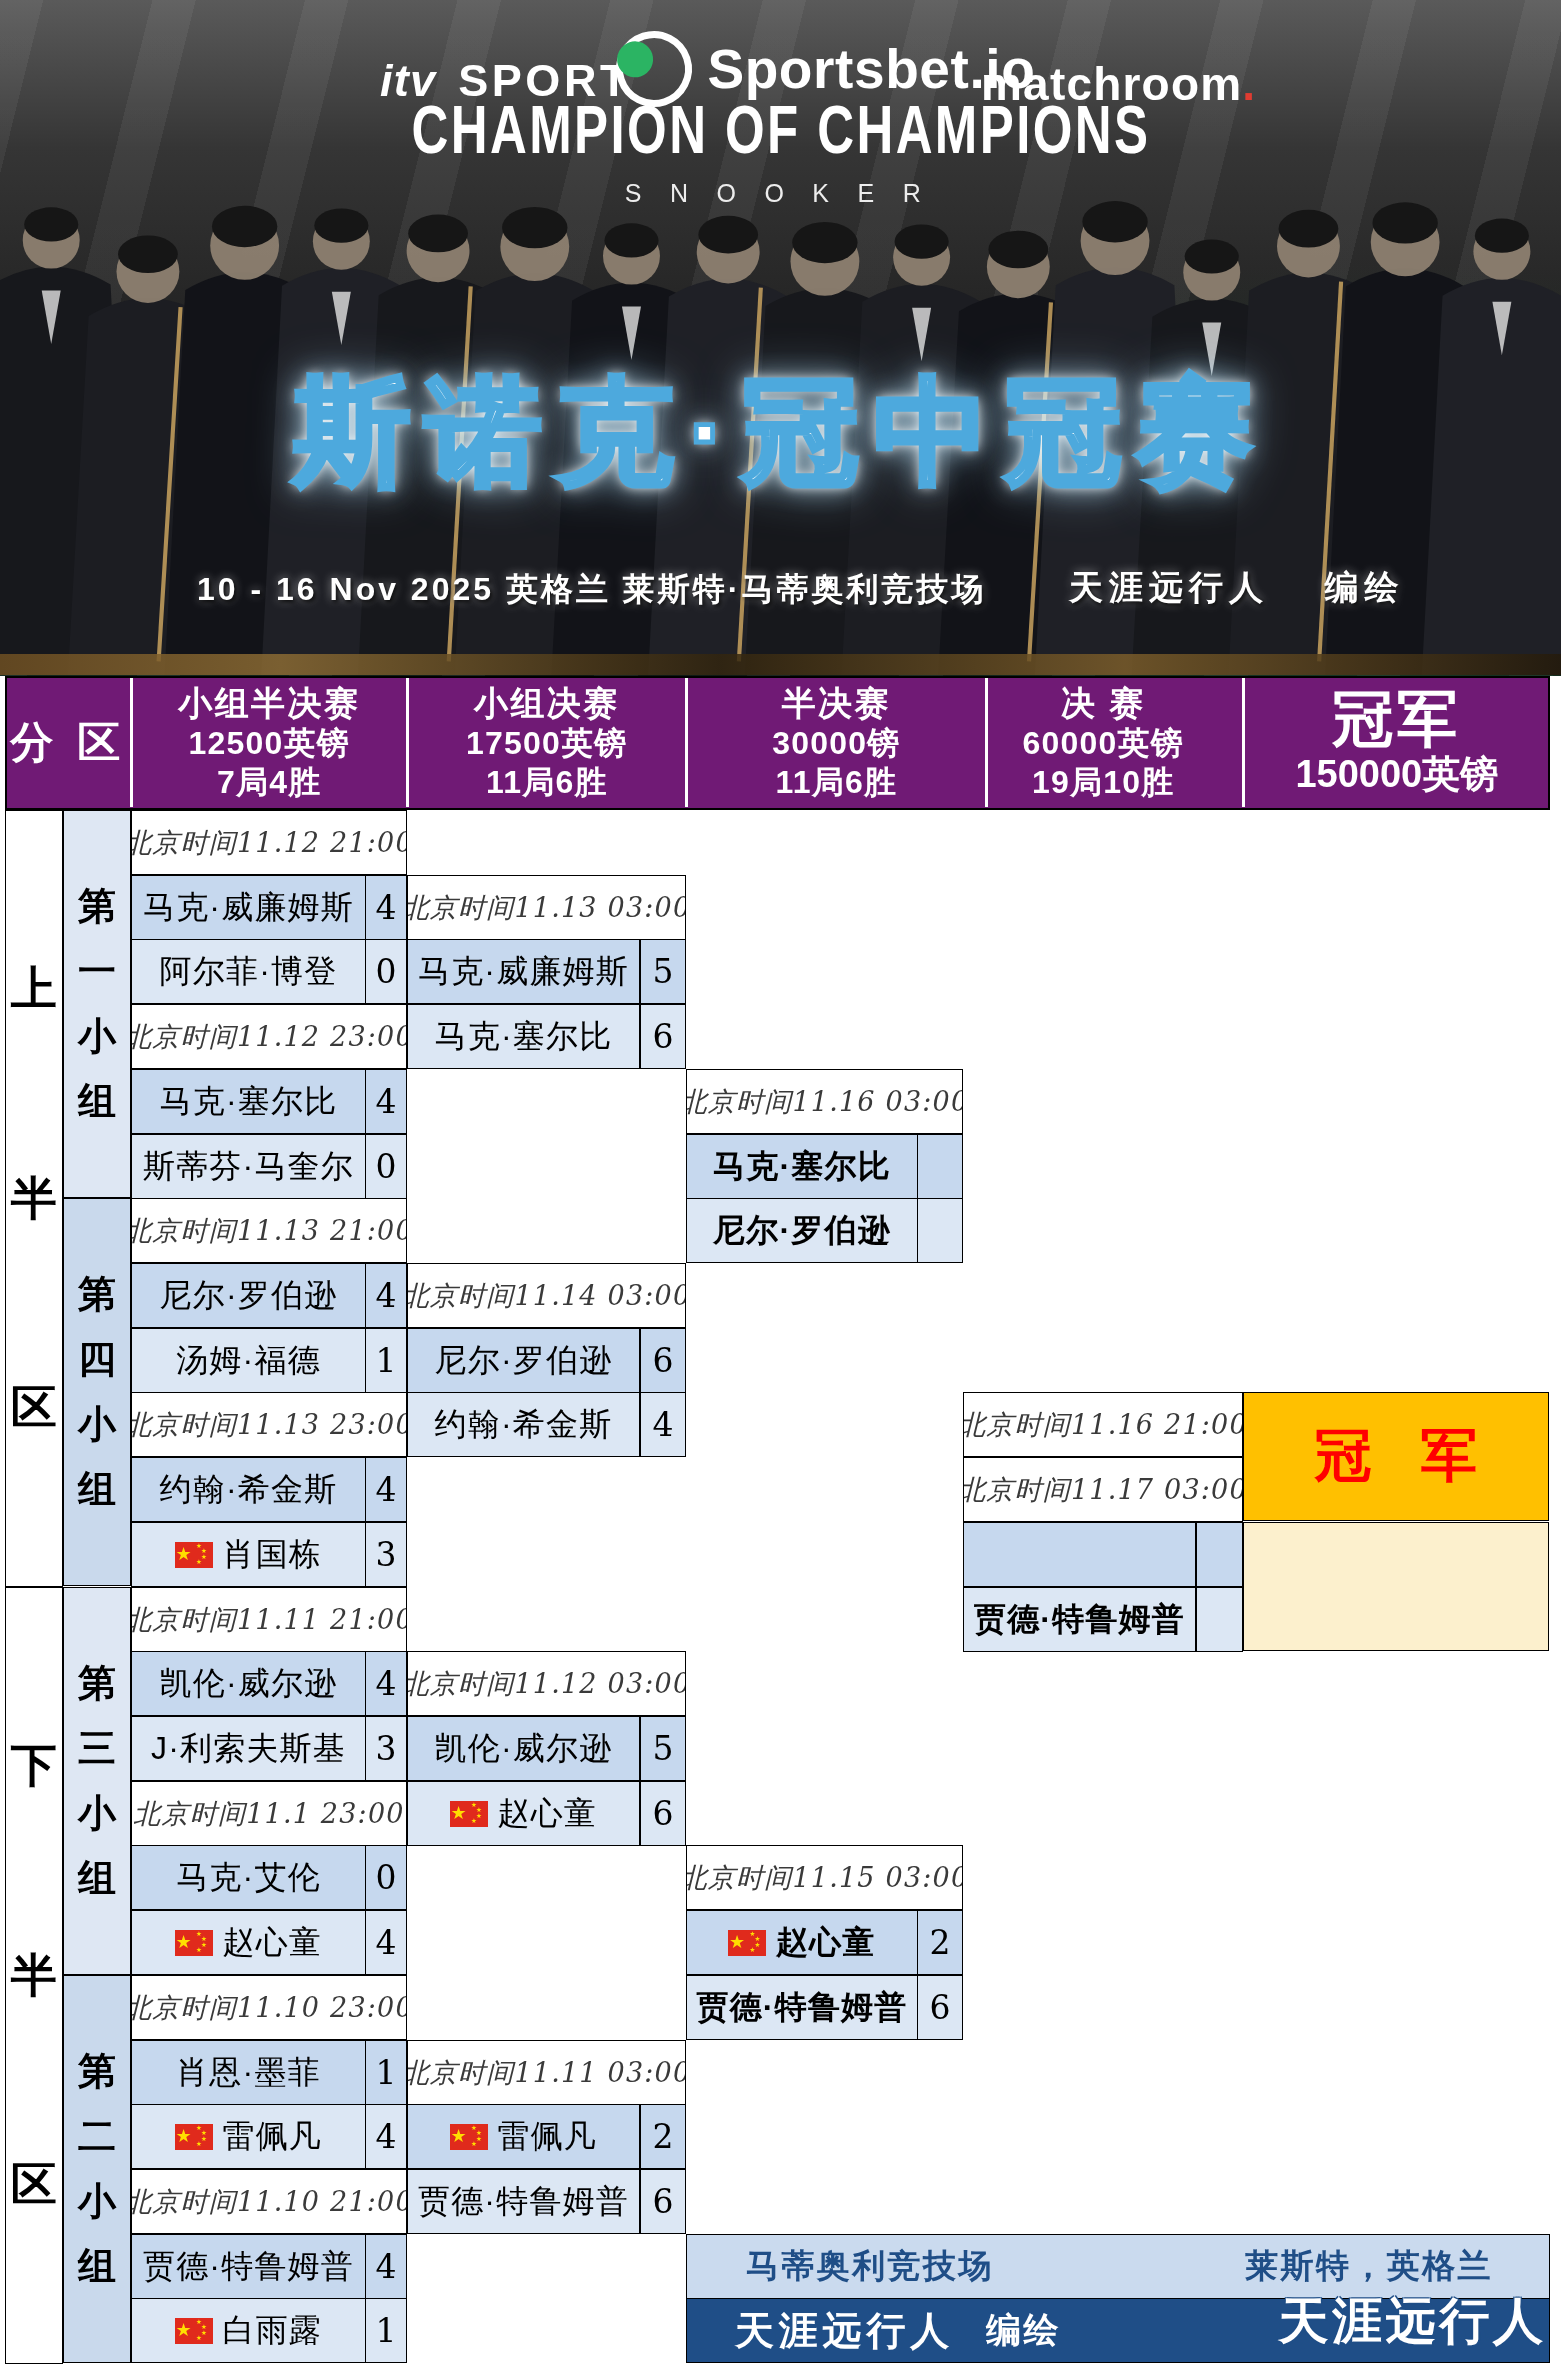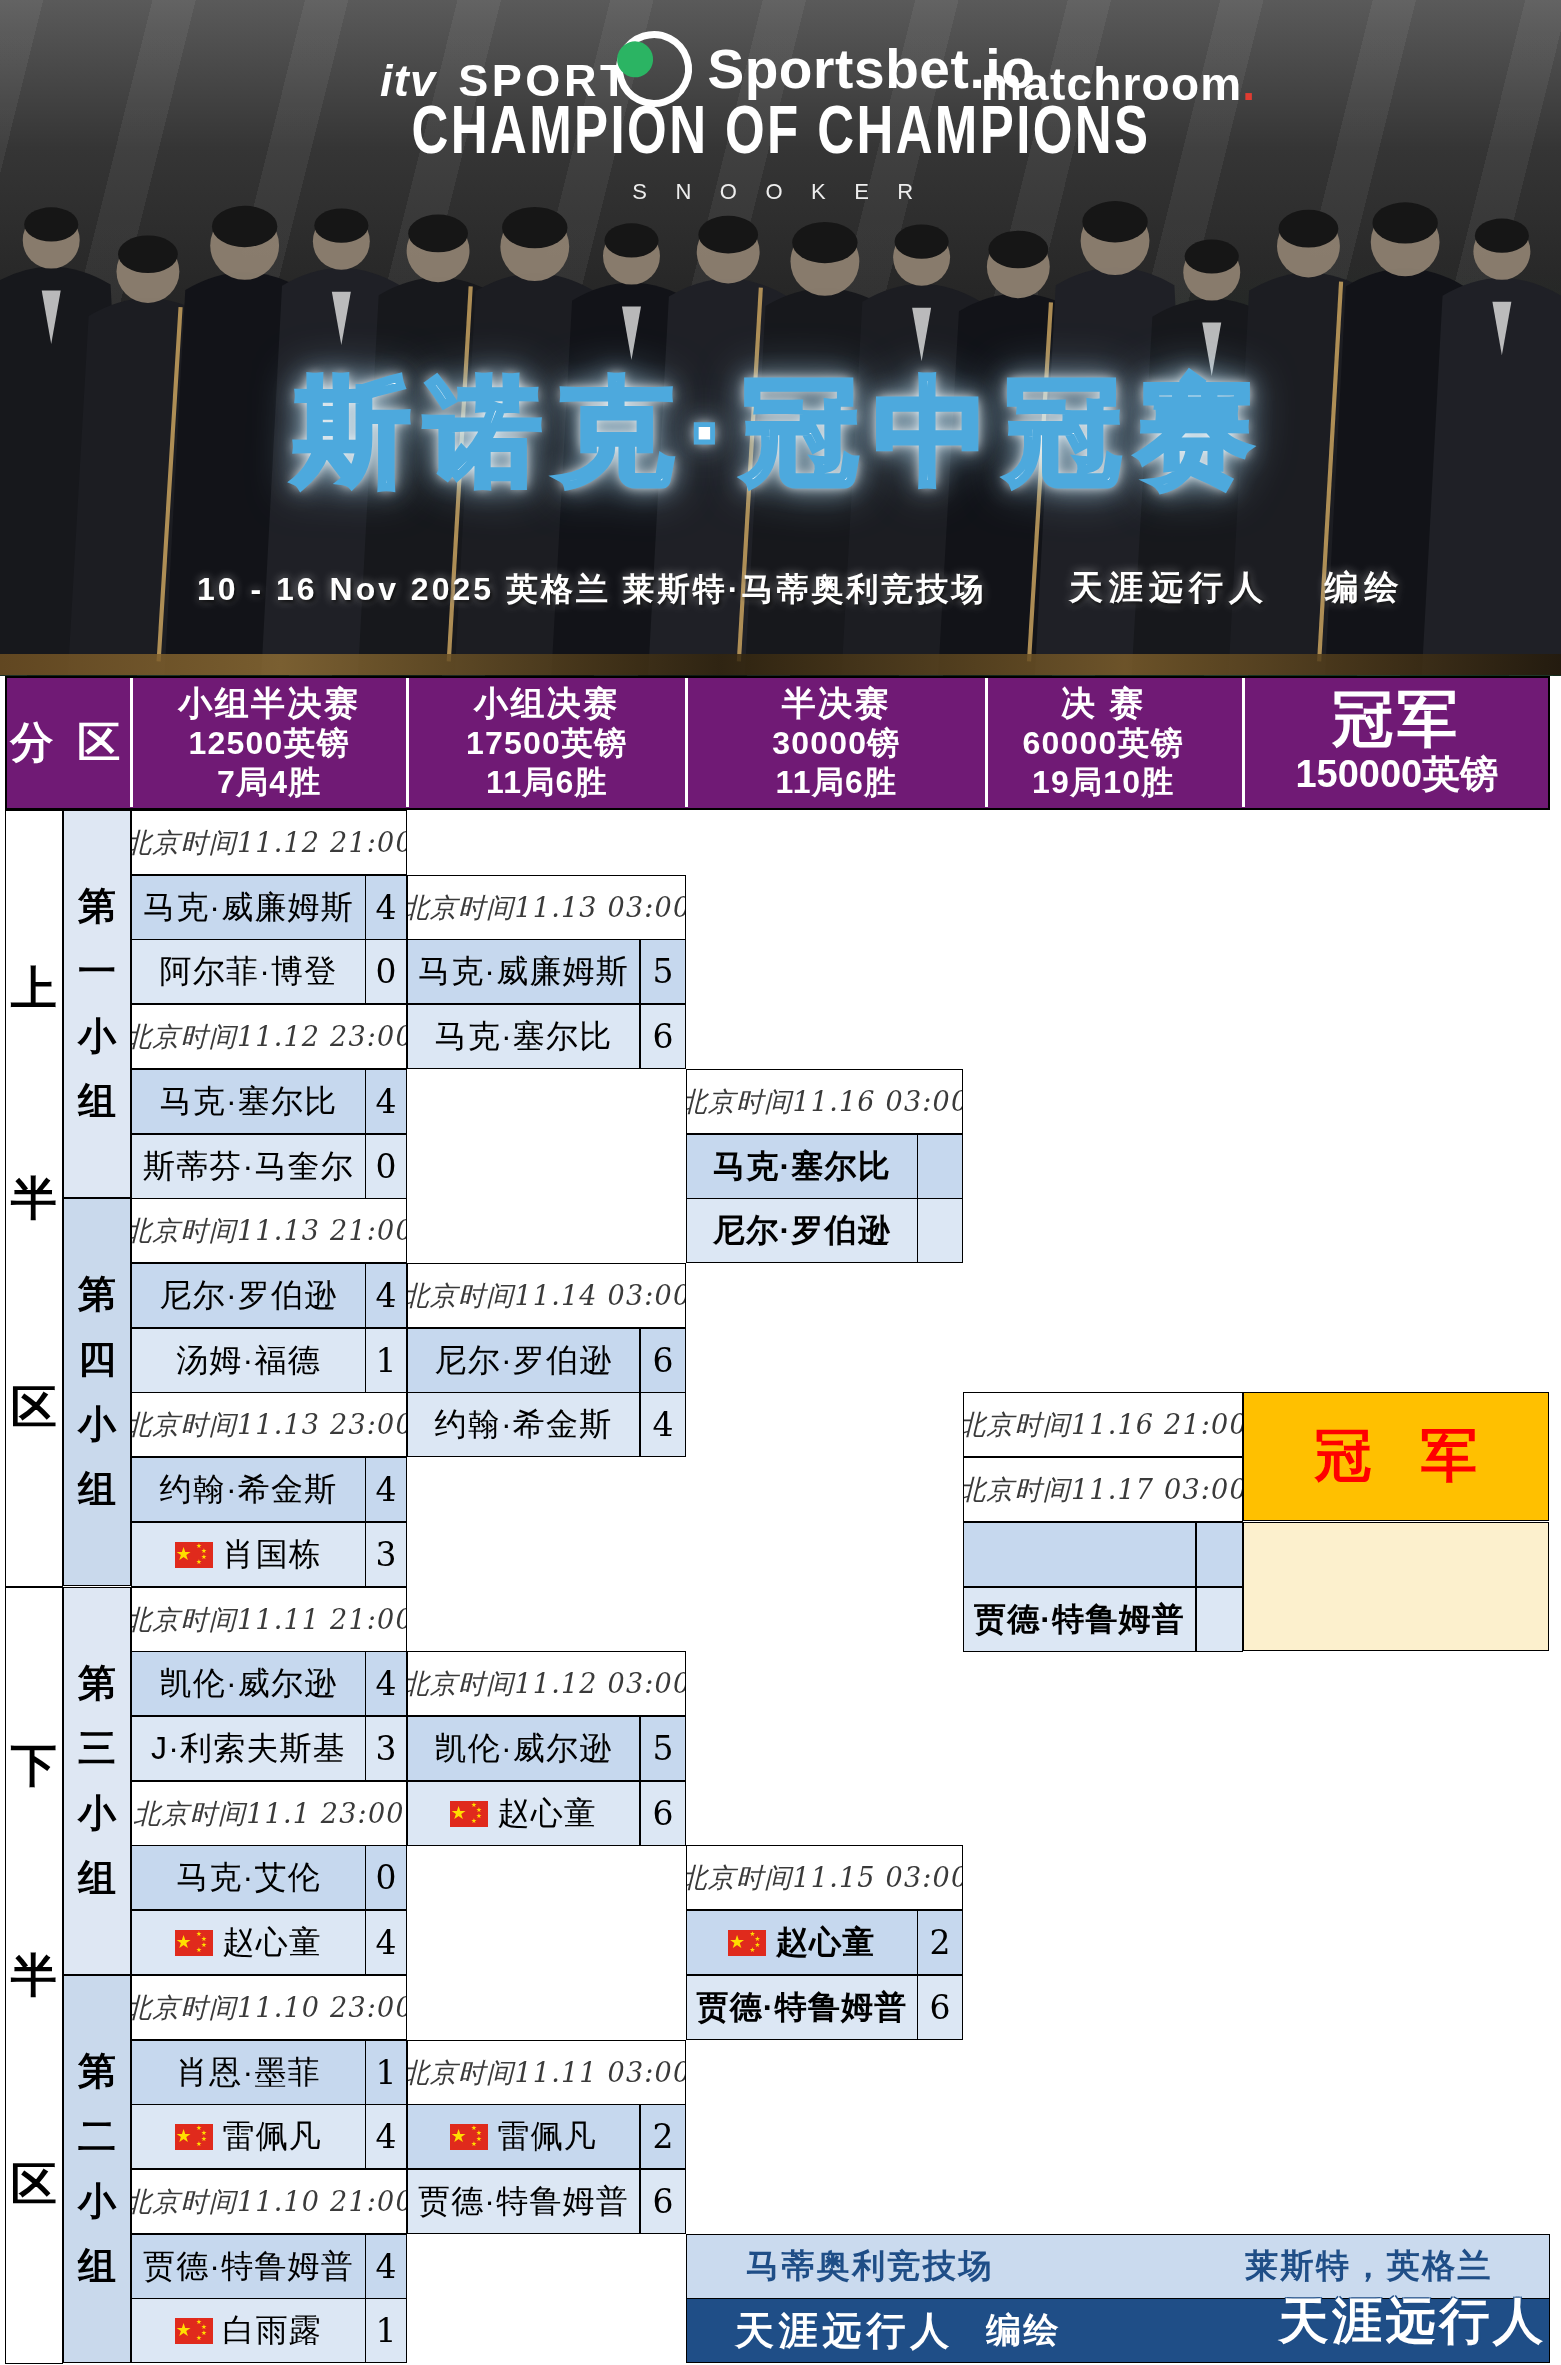--- a/index.html
+++ b/index.html
@@ -25,21 +25,21 @@
   .sportsbet{position:absolute;left:616px;top:31px;display:flex;align-items:center;}
   .sb-ring{position:relative;width:62px;height:62px;border:7.7px solid #fff;border-radius:50%;
            display:inline-block;margin-right:15.4px;flex:none;transform:rotate(-18deg);}
   .sb-dot{position:absolute;left:-2.4px;top:-2.4px;width:36px;height:36px;background:#2BB463;border-radius:50%;}
   .sb-word{font-size:55px;font-weight:bold;letter-spacing:0.6px;text-align:right;}
   .matchroom{position:absolute;left:981px;top:57px;font-size:46px;font-weight:bold;letter-spacing:1.2px;}
   .matchroom .dot{color:#E03C31;}
   .coc{position:absolute;left:0;right:0;top:100px;text-align:center;}
   .coc span{display:inline-block;font-size:51px;font-weight:bold;letter-spacing:2.4px;transform:scaleY(1.35);}
   .snooker{position:absolute;left:0;right:0;top:179px;text-align:center;
-           font-size:22px;letter-spacing:28.5px;padding-left:12px;color:#ededed;}
+           font-size:25px;letter-spacing:28.5px;padding-left:12px;color:#ededed;}
 
   .big-title{position:absolute;left:0;right:0;top:355px;text-align:center;white-space:nowrap;
     font-size:116px;font-weight:bold;letter-spacing:15.4px;color:#fff;
     -webkit-text-stroke:4.8px #4da9dd;
     text-shadow:0 0 12px #ffffff,0 0 26px rgba(205,238,255,.95),0 0 48px rgba(160,220,255,.75);}
   .dateline{position:absolute;left:197px;top:568px;font-size:32px;font-weight:bold;letter-spacing:3px;
     white-space:nowrap;text-shadow:1.8px 1.8px 4.2px #000,0 0 9.5px rgba(255,255,255,.55);}
   .hero-credit{position:absolute;left:1069px;top:565px;font-size:34px;font-weight:bold;letter-spacing:6px;
     white-space:nowrap;text-shadow:1.8px 1.8px 4.2px #000,0 0 9.5px rgba(255,255,255,.55);}
 

